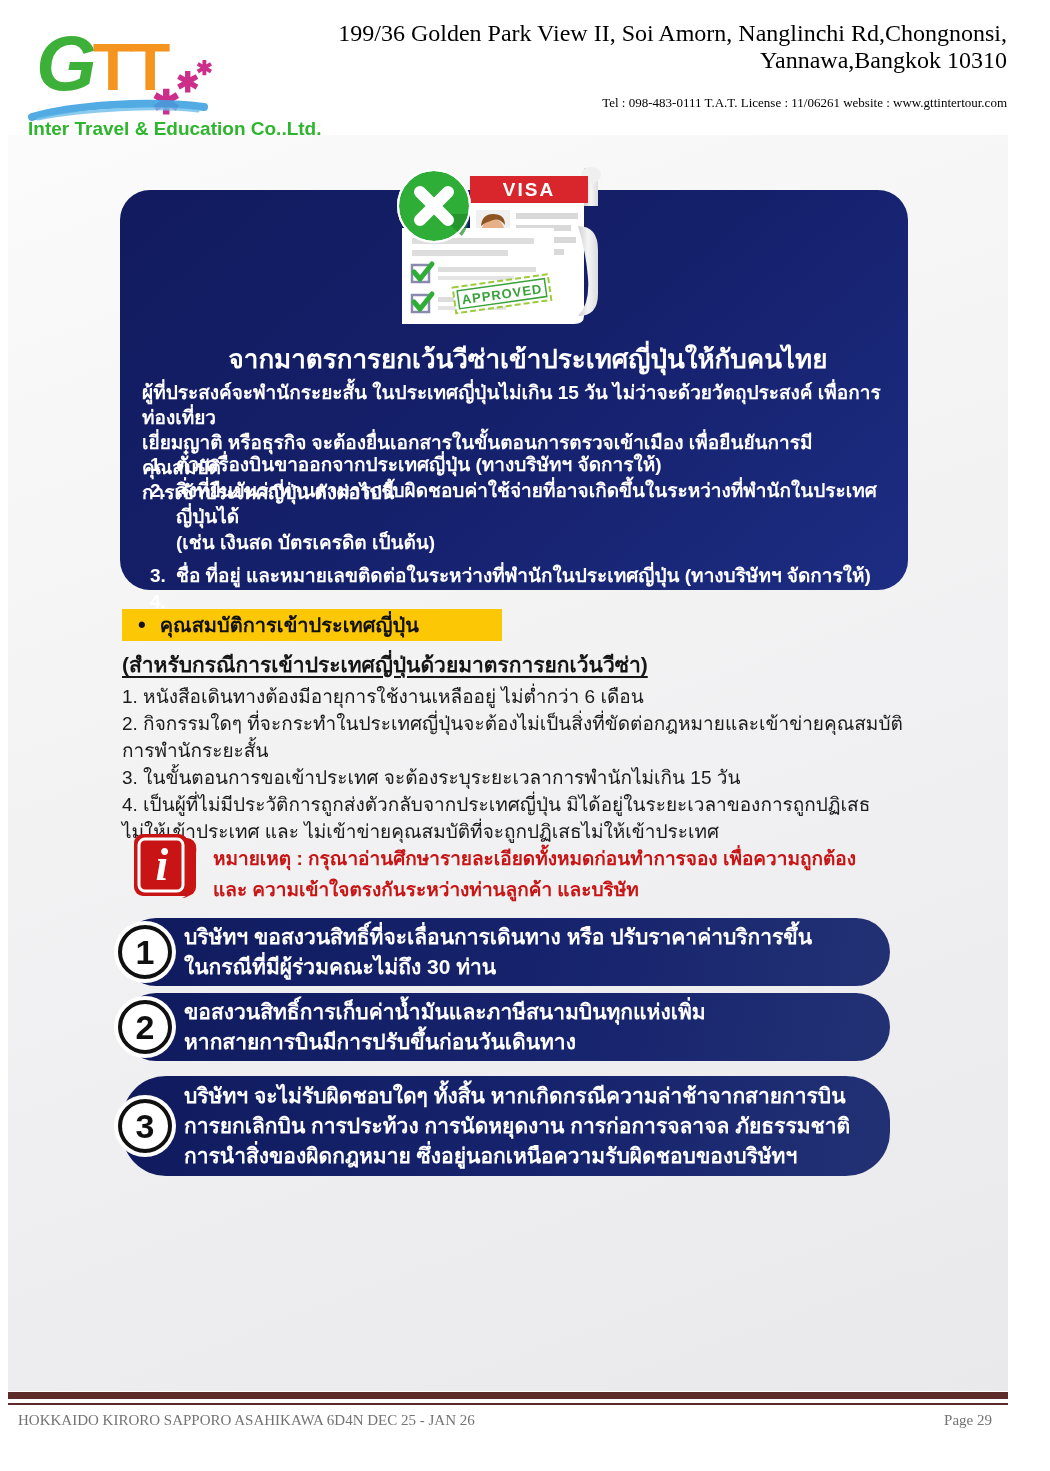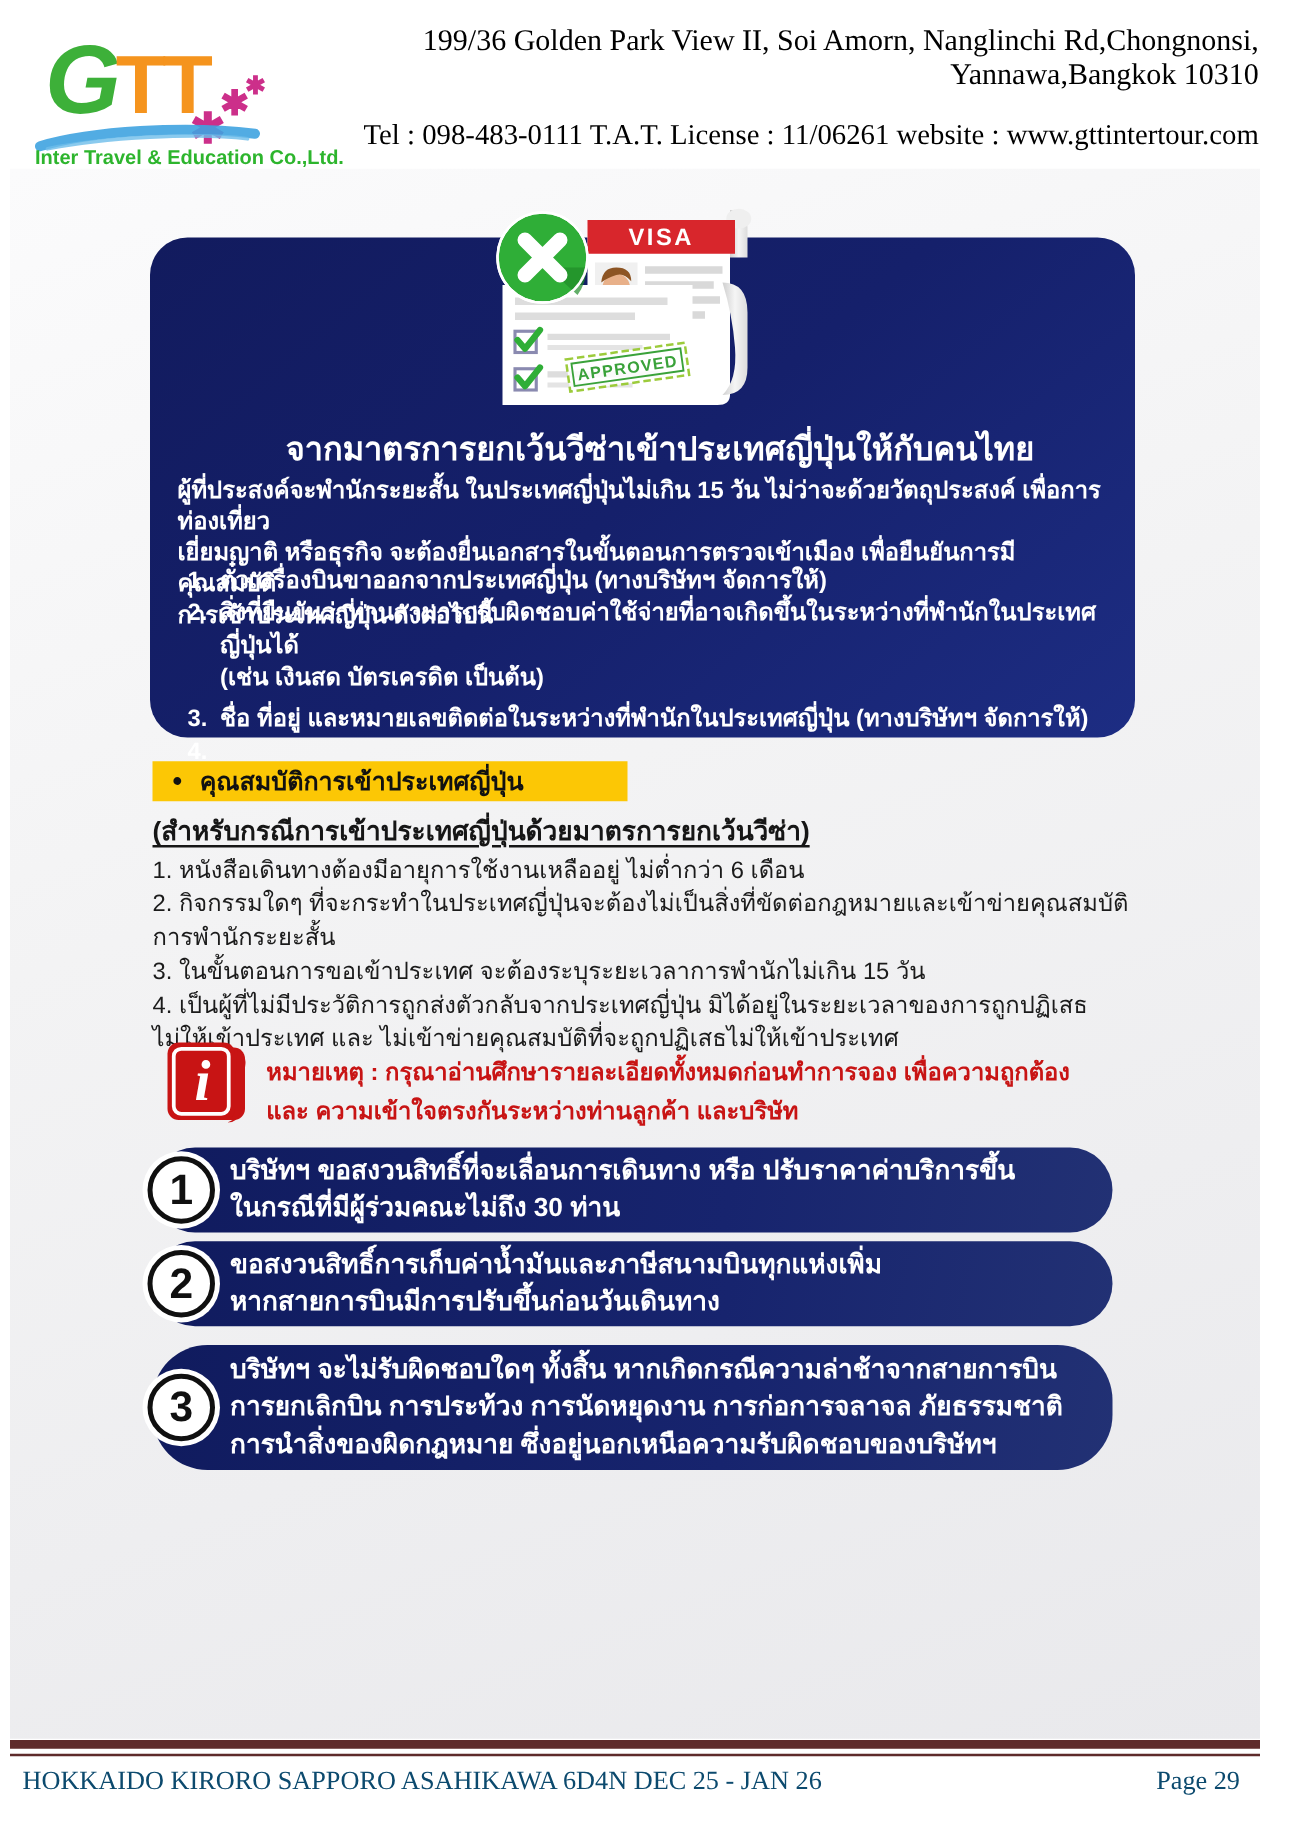--- a/index.html
+++ b/index.html
@@ -14,26 +14,26 @@
   .hdr-logo { position:absolute; left:28px; top:16px; width:180px; height:118px; }
   .logo-text { position:absolute; left:8px; top:8px; white-space:nowrap; line-height:1; }
   .logo-g  { font-size:78px; font-weight:800; color:#3db039; font-style:italic; letter-spacing:-4px; }
   .logo-tt { font-size:66px; font-weight:800; color:#f5941e; letter-spacing:-3px; }
   .logo-flowers { position:absolute; left:116px; top:40px; width:70px; height:60px; }
   .fl { position:absolute; color:#cc2f8a; font-weight:bold; }
   .fl1 { font-size:34px; left:8px; top:26px; }
   .fl2 { font-size:28px; left:32px; top:10px; }
   .fl3 { font-size:20px; left:52px; top:0px; }
   .logo-swoosh { position:absolute; left:0px; top:82px; width:180px; height:24px; }
-  .logo-sub { position:absolute; left:0px; top:102px; font-size:16px; font-weight:700;
+  .logo-sub { position:absolute; left:0px; top:102px; font-size:19px; font-weight:700;
               color:#2db52d; white-space:nowrap; letter-spacing:0px; }
   .hdr-address { position:absolute; left:250px; right:43px; top:20px; text-align:right;
                  font-family:"Liberation Serif", serif; color:#000; }
   .addr1 { font-size:24px; }
-  .addr2 { font-size:23px; margin-top:21px; }
+  .addr2 { font-size:13px; margin-top:21px; }
 
   
   .panel {
     position:absolute; left:8px; top:135px; width:1000px; height:1256px;
     background:linear-gradient(160deg,#fbfbfc 0%,#f3f3f4 40%,#e9e9ec 100%);
   }
 
   
   .visa-card {
     position:absolute; left:120px; top:190px; width:788px; height:400px;
@@ -101,21 +101,21 @@
   }
   .pn1 { left:118px; top:925px; }
   .pn2 { left:118px; top:1000px; }
   .pn3 { left:118px; top:1099px; }
 
   
   .foot-bar  { position:absolute; left:8px; top:1392px; width:1000px; height:7px; background:#5e2b2b; }
   .foot-line { position:absolute; left:8px; top:1403px; width:1000px; height:2px; background:#5e2b2b; }
   .foot-row  { position:absolute; left:18px; right:58px; top:1412px;
                display:flex; justify-content:space-between;
-               font-family:"Liberation Serif", serif; font-size:21px; color:#0c4a6e; }
+               font-family:"Liberation Serif", serif; font-size:15px; color:#737373; }
 </style>
 </head>
 <body>
 
 <div class="page">
 
   <div class="hdr-logo">
     <div class="logo-text">
       <span class="logo-g">G</span><span class="logo-tt">TT</span>
     </div>

